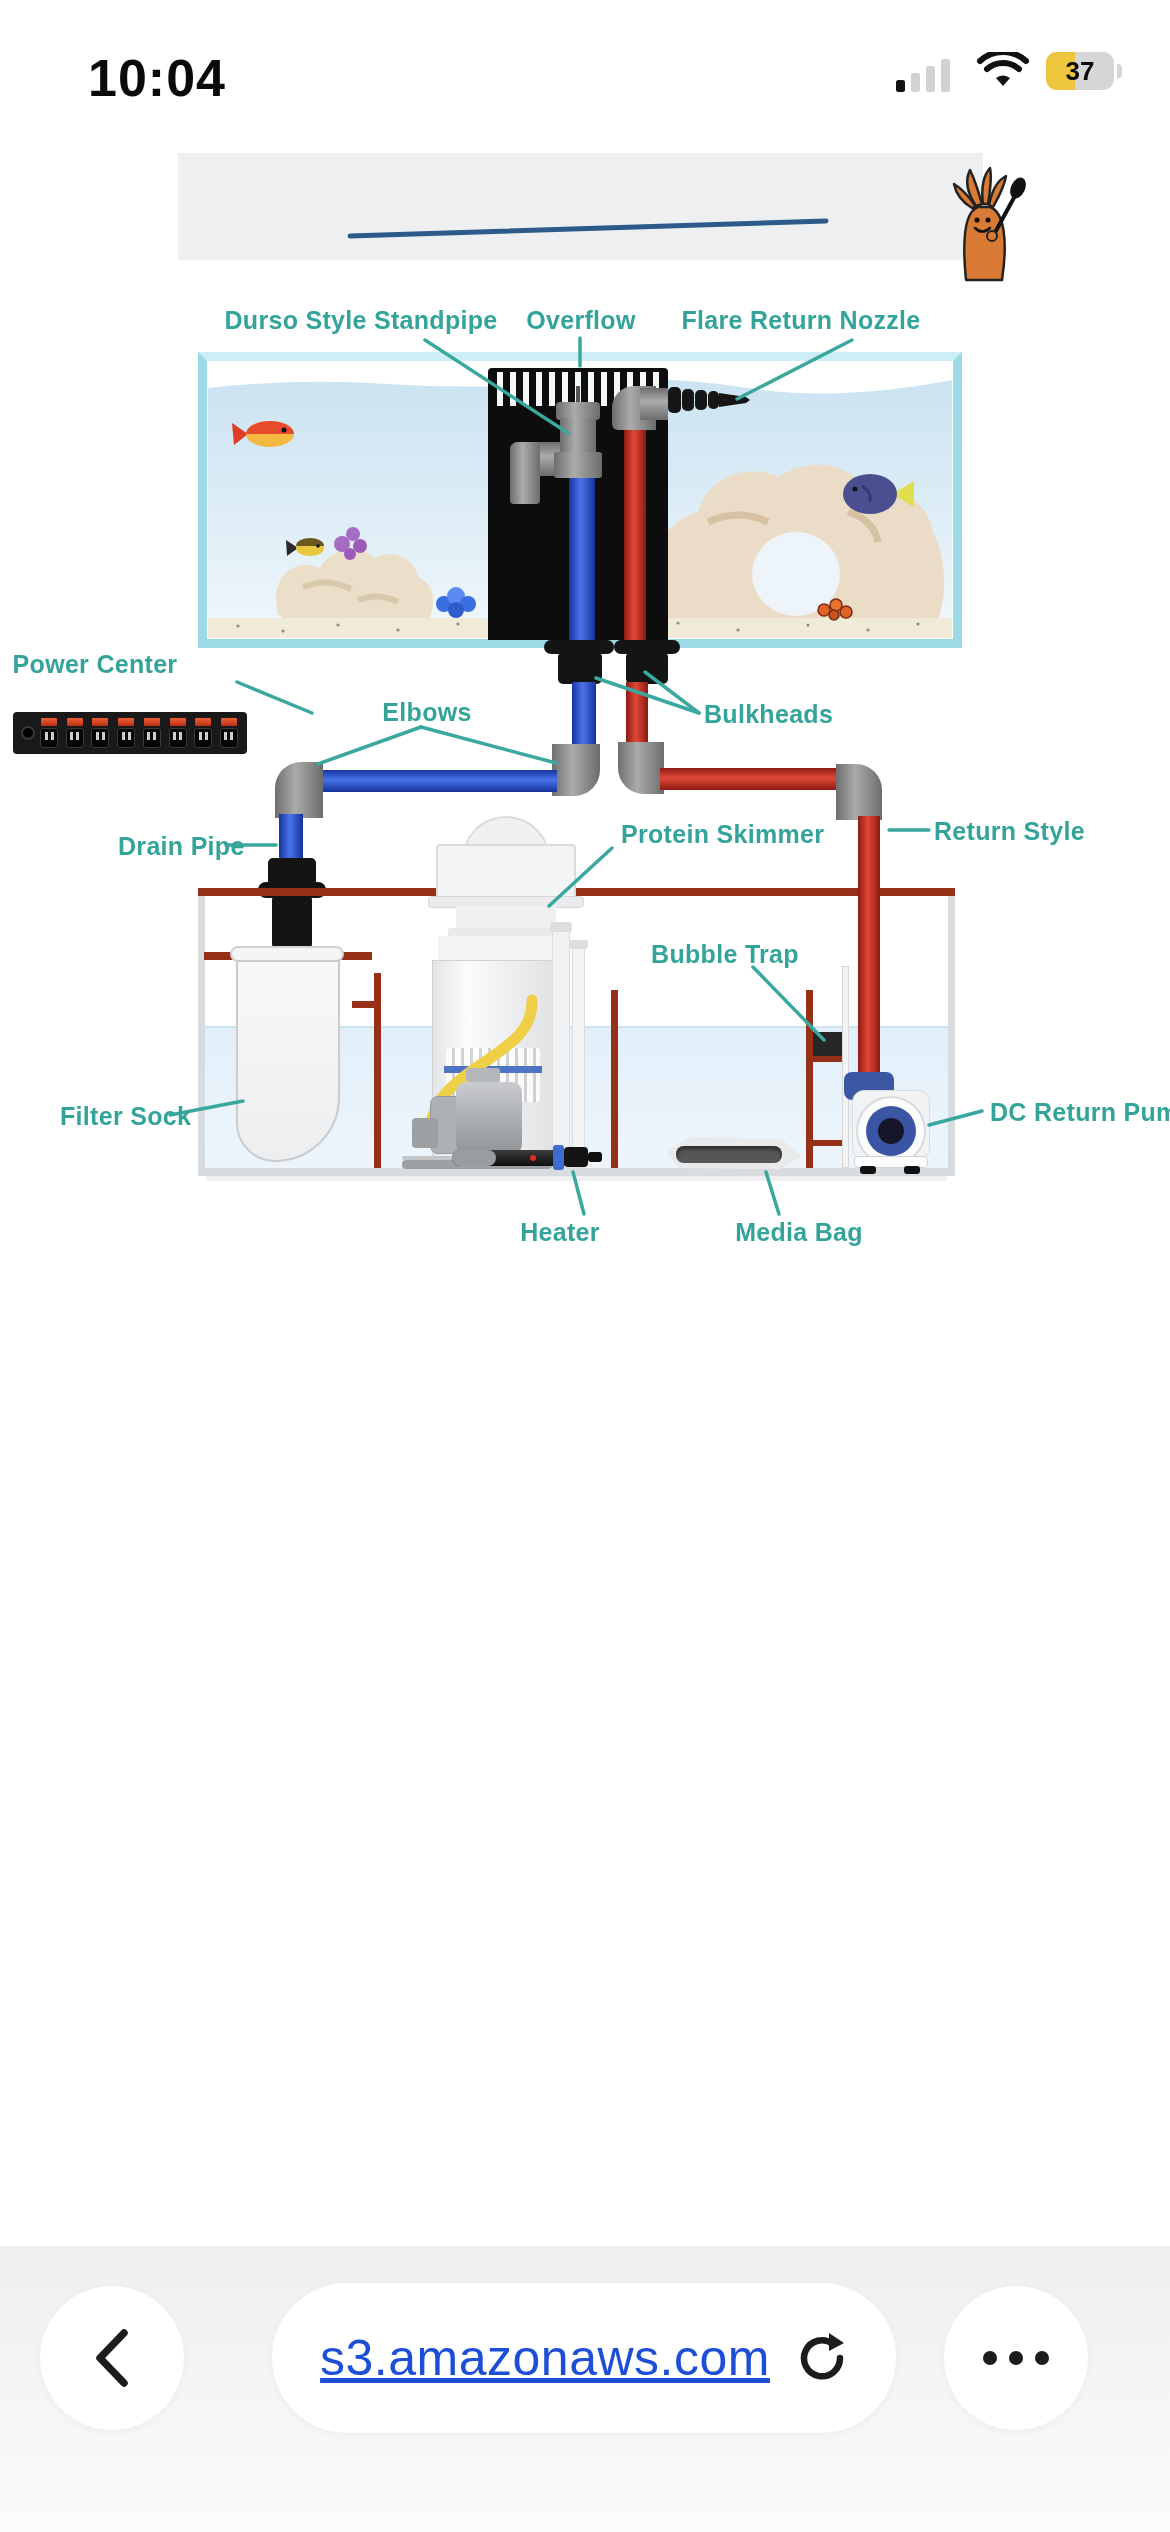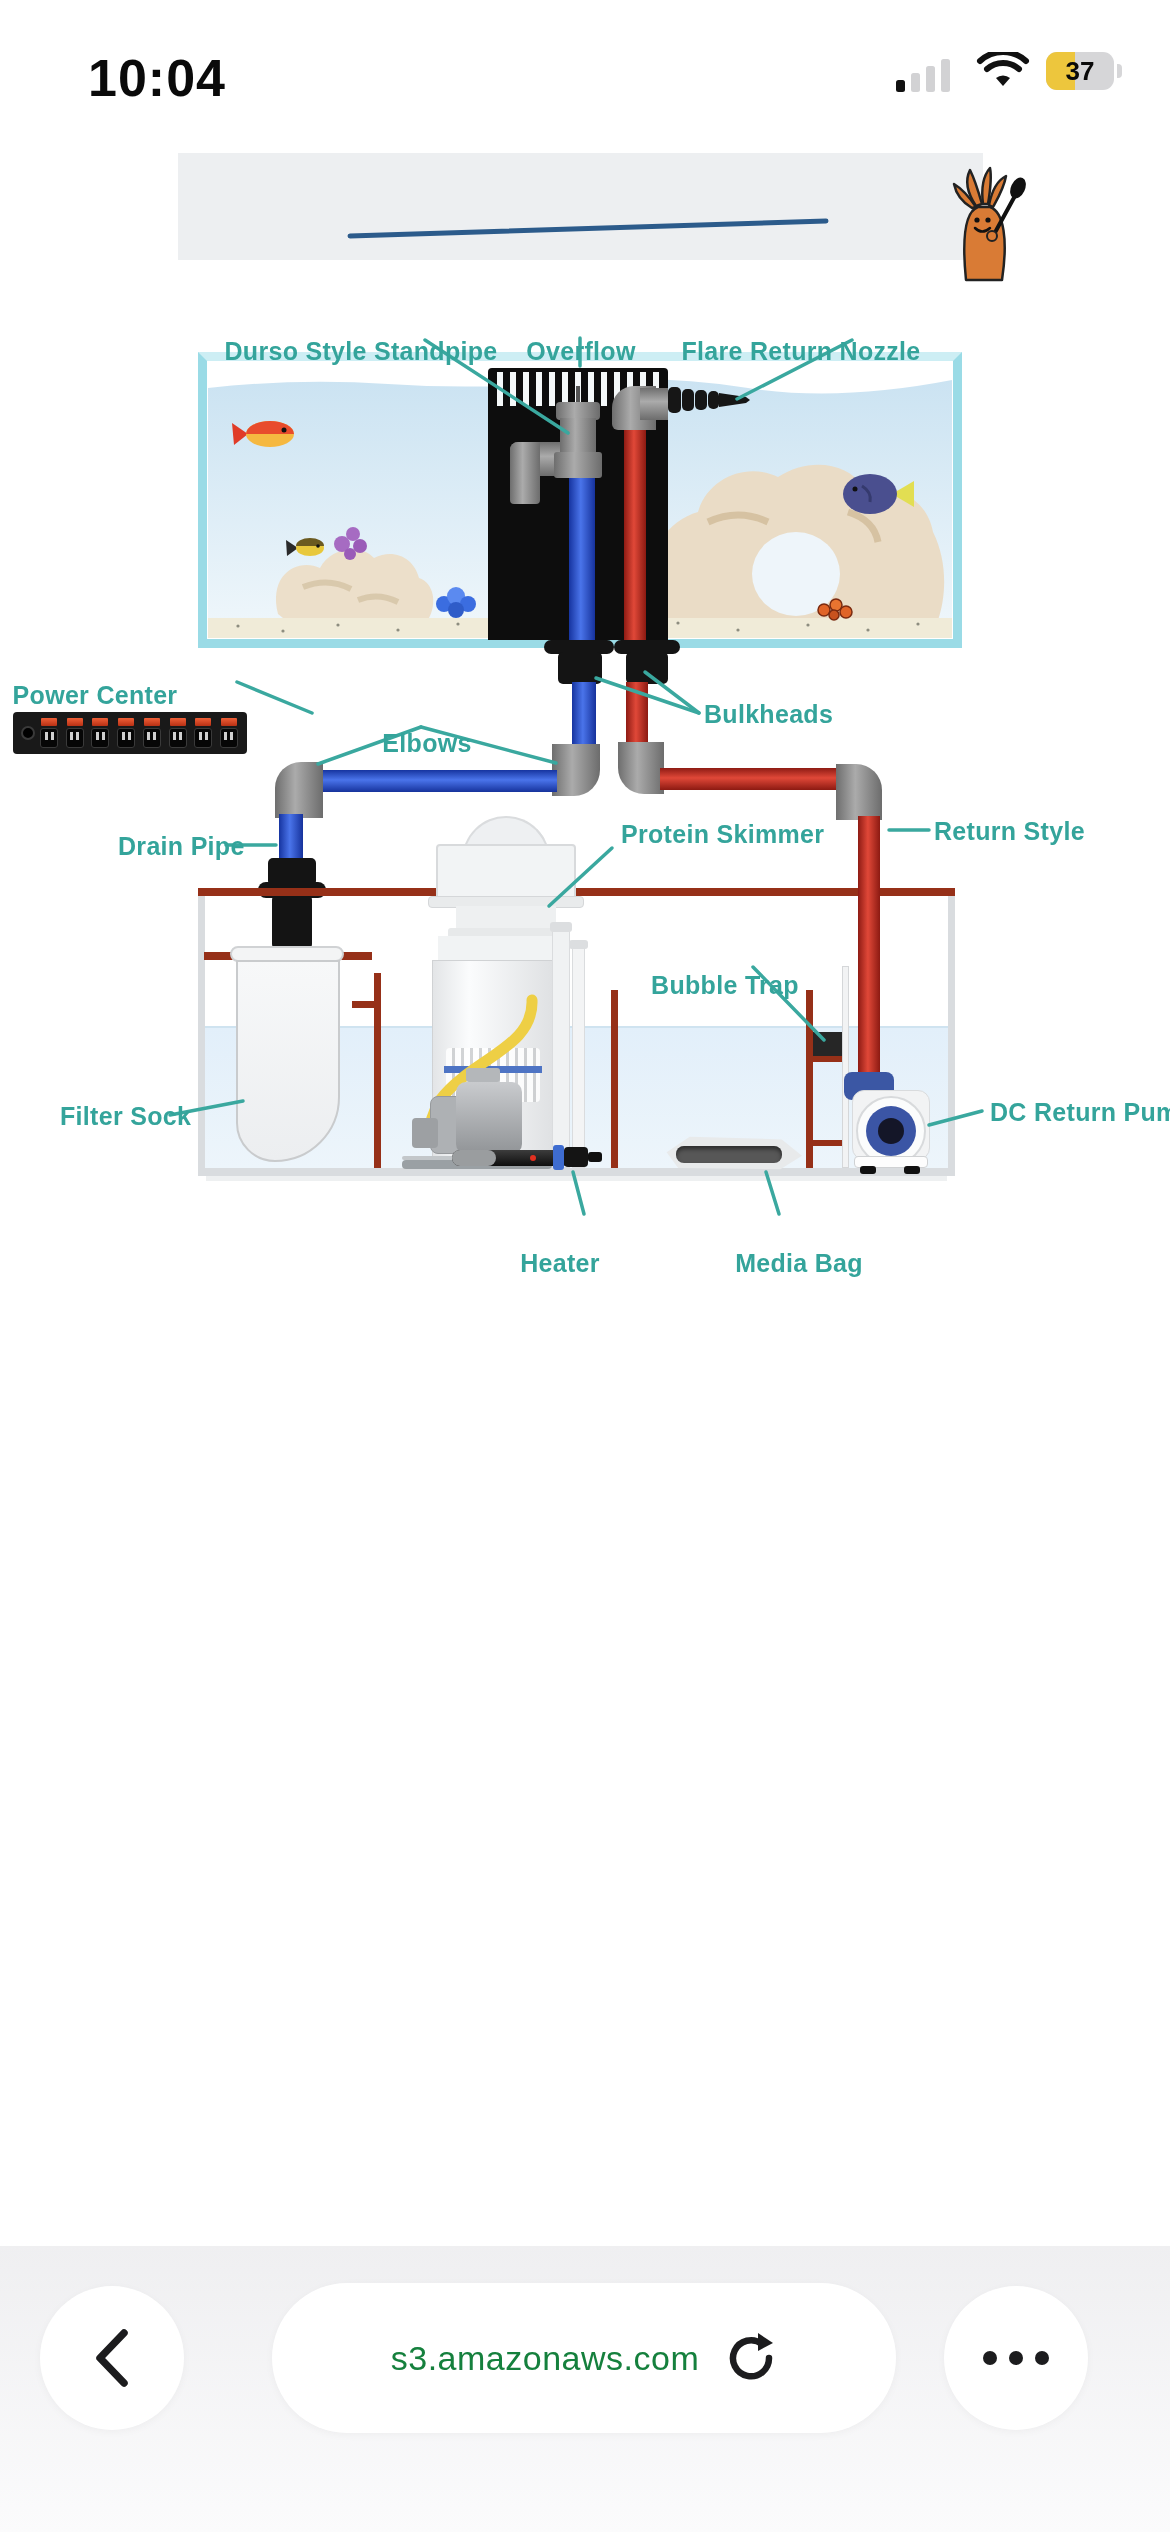--- a/index.html
+++ b/index.html
@@ -11,37 +11,37 @@
   
   .banner{left:178px;top:153px;width:805px;height:107px;background:#edeff1;}
   .title{left:585px;top:166px;transform:translateX(-50%);white-space:nowrap;
          font-family:"DejaVu Serif",serif;font-style:italic;font-weight:700;
          font-size:60px;color:#21527e;letter-spacing:1px;}
   .brand{left:932px;top:250px;transform:translateX(-100%);white-space:nowrap;
          font-size:33px;font-weight:800;letter-spacing:.5px;}
   .brand b{color:#1d4468;} .brand i{color:#e8832c;font-style:normal;font-family:"Liberation Serif",serif;font-weight:700;}
   
   .lbl{position:absolute;font-size:25px;font-weight:700;color:#34a49b;white-space:nowrap;letter-spacing:.3px;}
-  .ctr{transform:translateX(-50%);margin-top:31px;}
+  .ctr{transform:translateX(-50%);}
   
   .gray{background:linear-gradient(90deg,#6e6e6e,#ababab 42%,#6c6c6c);}
   .grayh{background:linear-gradient(180deg,#6e6e6e,#ababab 42%,#6c6c6c);}
   .bluev{background:linear-gradient(90deg,#1634a0,#4a74ea 45%,#16329c);}
   .blueh{background:linear-gradient(180deg,#1634a0,#4a74ea 45%,#16329c);}
   .redv{background:linear-gradient(90deg,#8e1b14,#e04838 45%,#8c1a12);}
   .redh{background:linear-gradient(180deg,#8e1b14,#e04838 45%,#8c1a12);}
   .blk{background:#141414;}
   .brown{background:#963018;}
   .wht{background:#f2f3f4;border:1px solid #d5d7d9;box-sizing:border-box;}
   
   .bbwrap{left:0;top:2246px;width:1170px;height:286px;background:linear-gradient(#efeff1,#fbfbfc);}
   .circlebtn{width:144px;height:144px;border-radius:50%;background:#fff;box-shadow:0 2px 8px rgba(0,0,0,.04);}
   .urlpill{left:272px;top:2283px;width:624px;height:150px;border-radius:75px;background:#fff;
            box-shadow:0 2px 8px rgba(0,0,0,.04);display:flex;align-items:center;justify-content:center;gap:26px;}
-  .urltext{font-size:34px;color:#15803d;letter-spacing:.5px;}
+  .urltext{font-size:50px;color:#1d4ed8;letter-spacing:.5px;text-decoration:underline;}
 </style>
 </head>
 <body>
 
 <div id="phone">
 
   <div class="abs time">10:04</div>
   <svg class="abs" style="left:896px;top:56px" width="66" height="36">
     <rect x="0" y="24" width="9" height="12" rx="2.5" fill="#111"></rect>
     <rect x="15" y="17" width="9" height="19" rx="2.5" fill="#d2d2d4"></rect>

